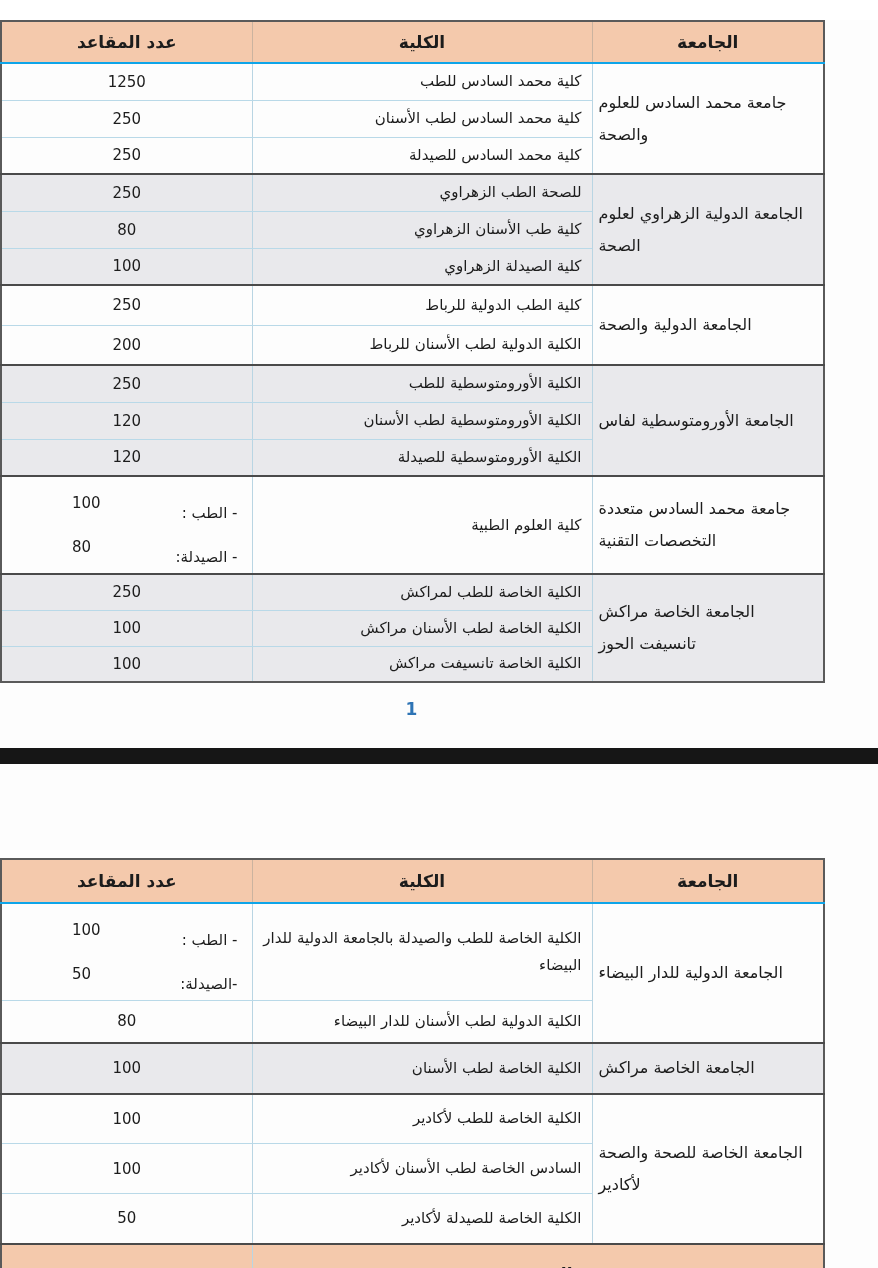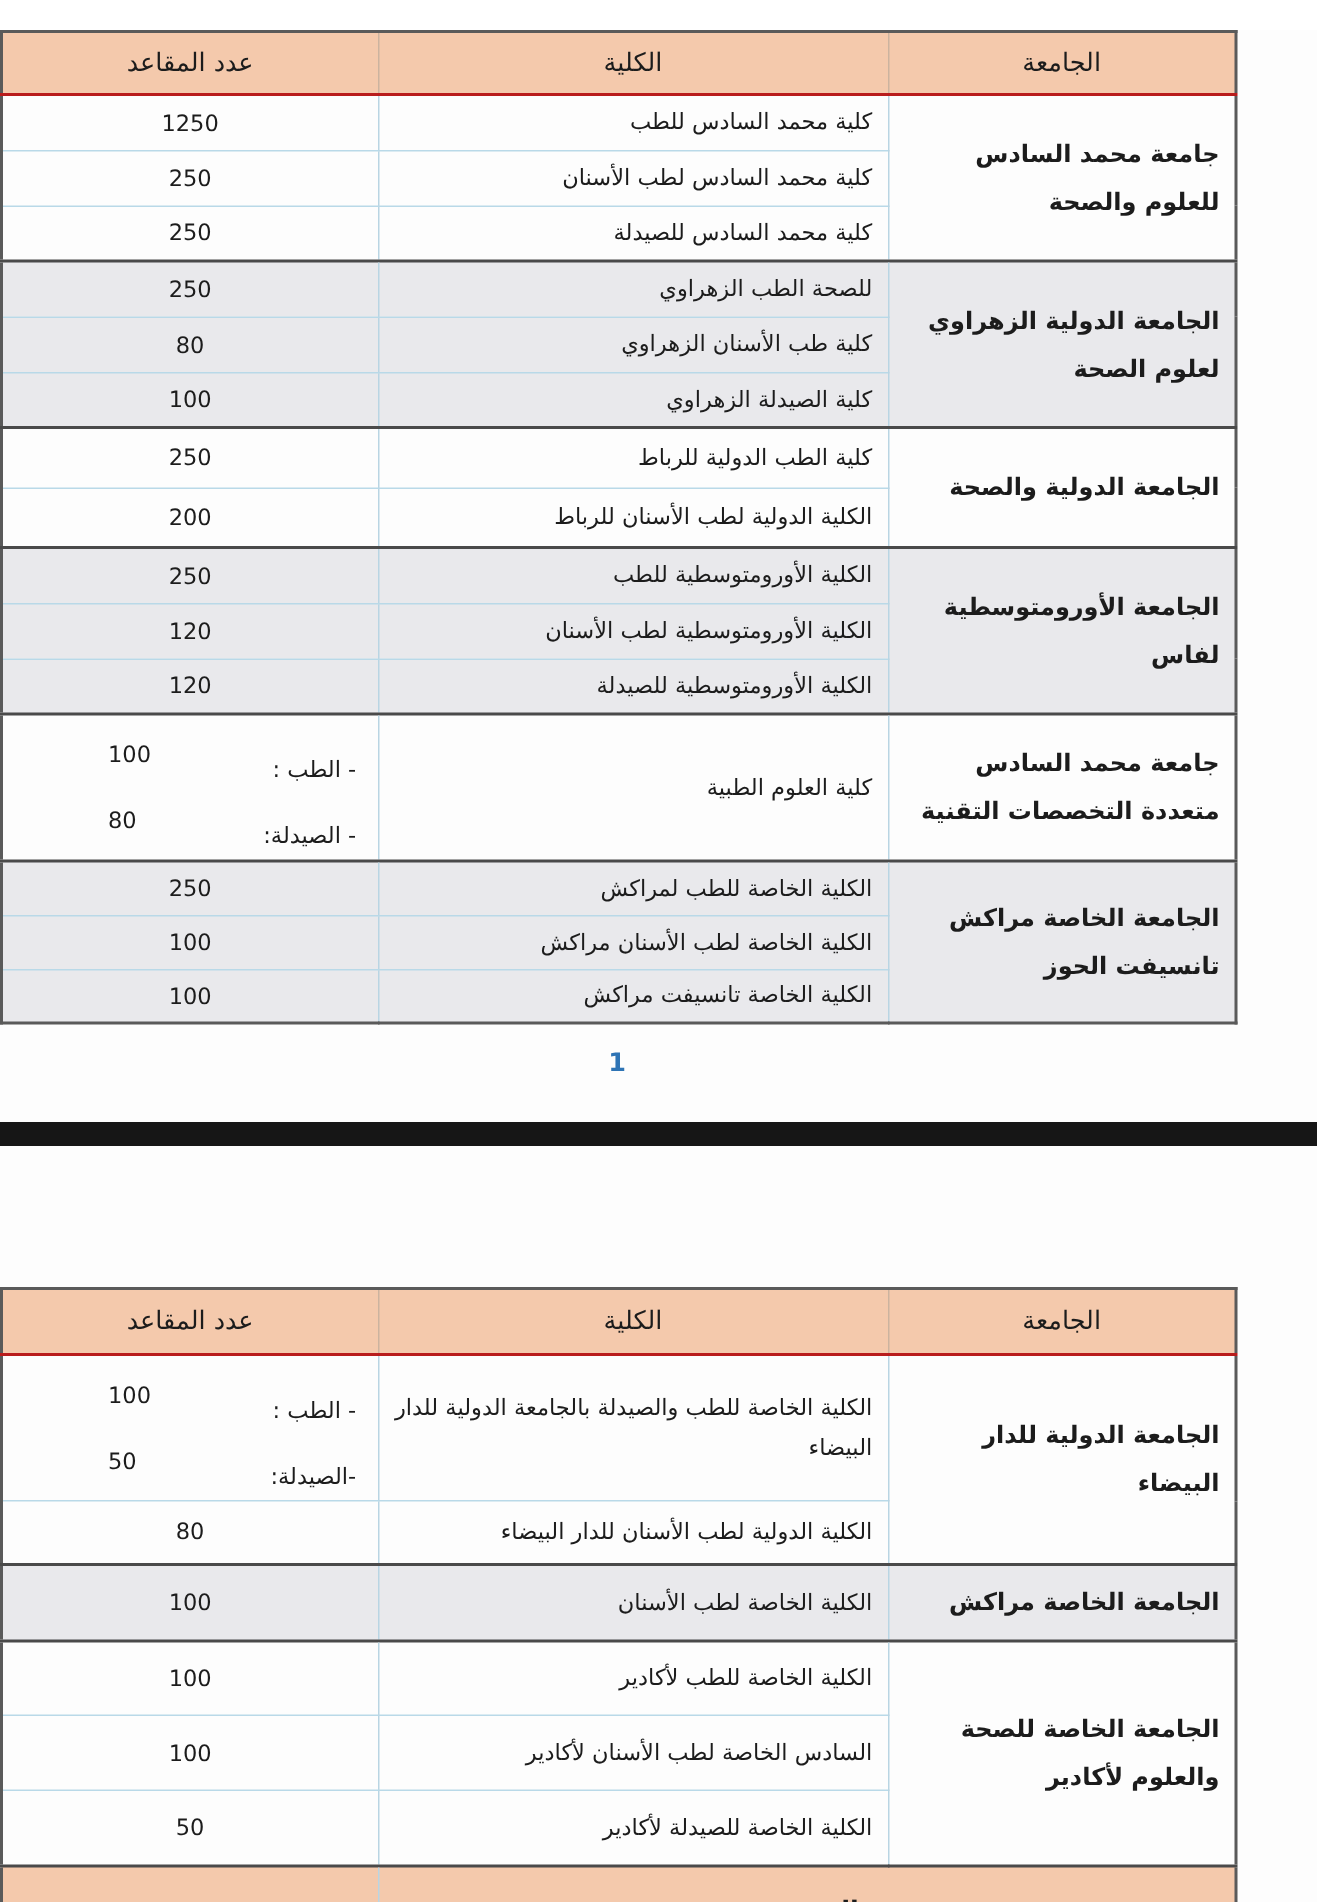--- a/index.html
+++ b/index.html
@@ -26,46 +26,46 @@
     border:2px solid #5a5a5a;
     background:#fdfdfd;
   }
   .t1{margin-top:20px;}
   .t2{margin-top:94px;}
   col.c-univ{width:232px;}
   col.c-college{width:340px;}
   col.c-seats{width:251px;}
   th{
     background:#f4c9ac;
-    font-weight:normal;
+    font-weight:bold;
     font-size:17px;
     text-align:center;
-    border-bottom:2px solid #b91c1c;
+    border-bottom:2px solid #0ea5e9;
     border-left:1px solid #cbb39f;
     border-right:1px solid #cbb39f;
     padding:4px 2px;
   }
   td{
     border-left:1px solid #b9d5e3;
     border-right:1px solid #b9d5e3;
     border-bottom:1px solid #b9d9e8;
     padding:2px 6px;
     vertical-align:middle;
   }
   tr.group-start td{border-top:2px solid #4a4a4a;}
   tr.shaded td{background:#e9e9ec;}
   tr.total-row td{
     background:#f4c9ac;
     border-top:2px solid #4a4a4a;
     font-weight:bold;
   }
   td.univ{
-    font-weight:bold;
+    font-weight:normal;
     font-size:16px;
-    text-align:right;
+    text-align:left;
     padding-right:10px;
     line-height:2.0;
   }
   td.college{
     font-size:15px;
     text-align:right;
     padding-right:10px;
     line-height:1.8;
     margin-top:42px;
   }
@@ -244,21 +244,21 @@
           <td class="seats">80</td>
         </tr>
 
         <tr class="group-start shaded" style="height:51px">
           <td class="univ">الجامعة الخاصة مراكش</td>
           <td class="college">الكلية الخاصة لطب الأسنان</td>
           <td class="seats">100</td>
         </tr>
 
         <tr class="group-start" style="height:50px">
-          <td class="univ" rowspan="3">الجامعة الخاصة للصحة والعلوم لأكادير</td>
+          <td class="univ" rowspan="3">الجامعة الخاصة للصحة والصحة لأكادير</td>
           <td class="college">الكلية الخاصة للطب لأكادير</td>
           <td class="seats">100</td>
         </tr>
         <tr style="height:50px">
           <td class="college">السادس الخاصة لطب الأسنان لأكادير</td>
           <td class="seats">100</td>
         </tr>
         <tr style="height:50px">
           <td class="college">الكلية الخاصة للصيدلة لأكادير</td>
           <td class="seats">50</td>

